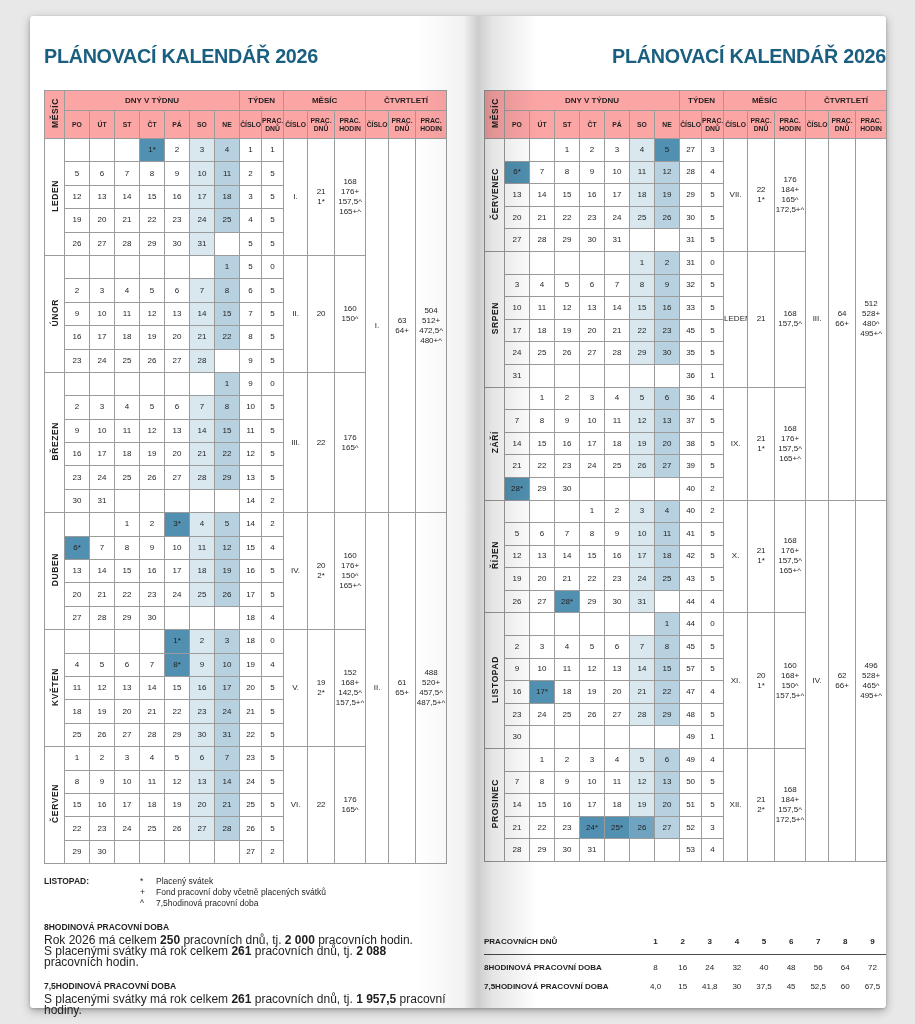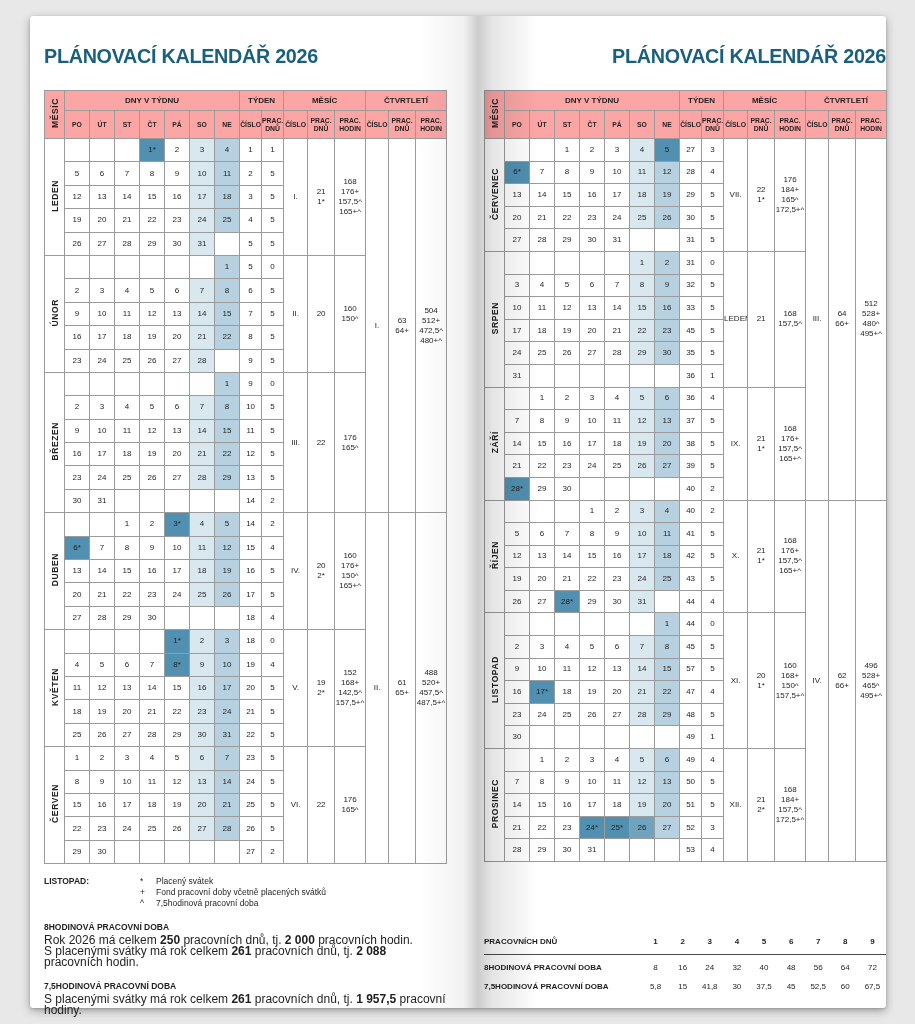--- a/index.html
+++ b/index.html
@@ -982,21 +982,21 @@
           <div class="mcell">24</div>
           <div class="mcell">32</div>
           <div class="mcell">40</div>
           <div class="mcell">48</div>
           <div class="mcell">56</div>
           <div class="mcell">64</div>
           <div class="mcell">72</div>
         </div>
         <div class="mini-row">
           <div class="mlabel">7,5HODINOVÁ PRACOVNÍ DOBA</div>
-          <div class="mcell">5,8</div>
+          <div class="mcell">4,0</div>
           <div class="mcell">15</div>
           <div class="mcell">41,8</div>
           <div class="mcell">30</div>
           <div class="mcell">37,5</div>
           <div class="mcell">45</div>
           <div class="mcell">52,5</div>
           <div class="mcell">60</div>
           <div class="mcell">67,5</div>
         </div>
       </div>

